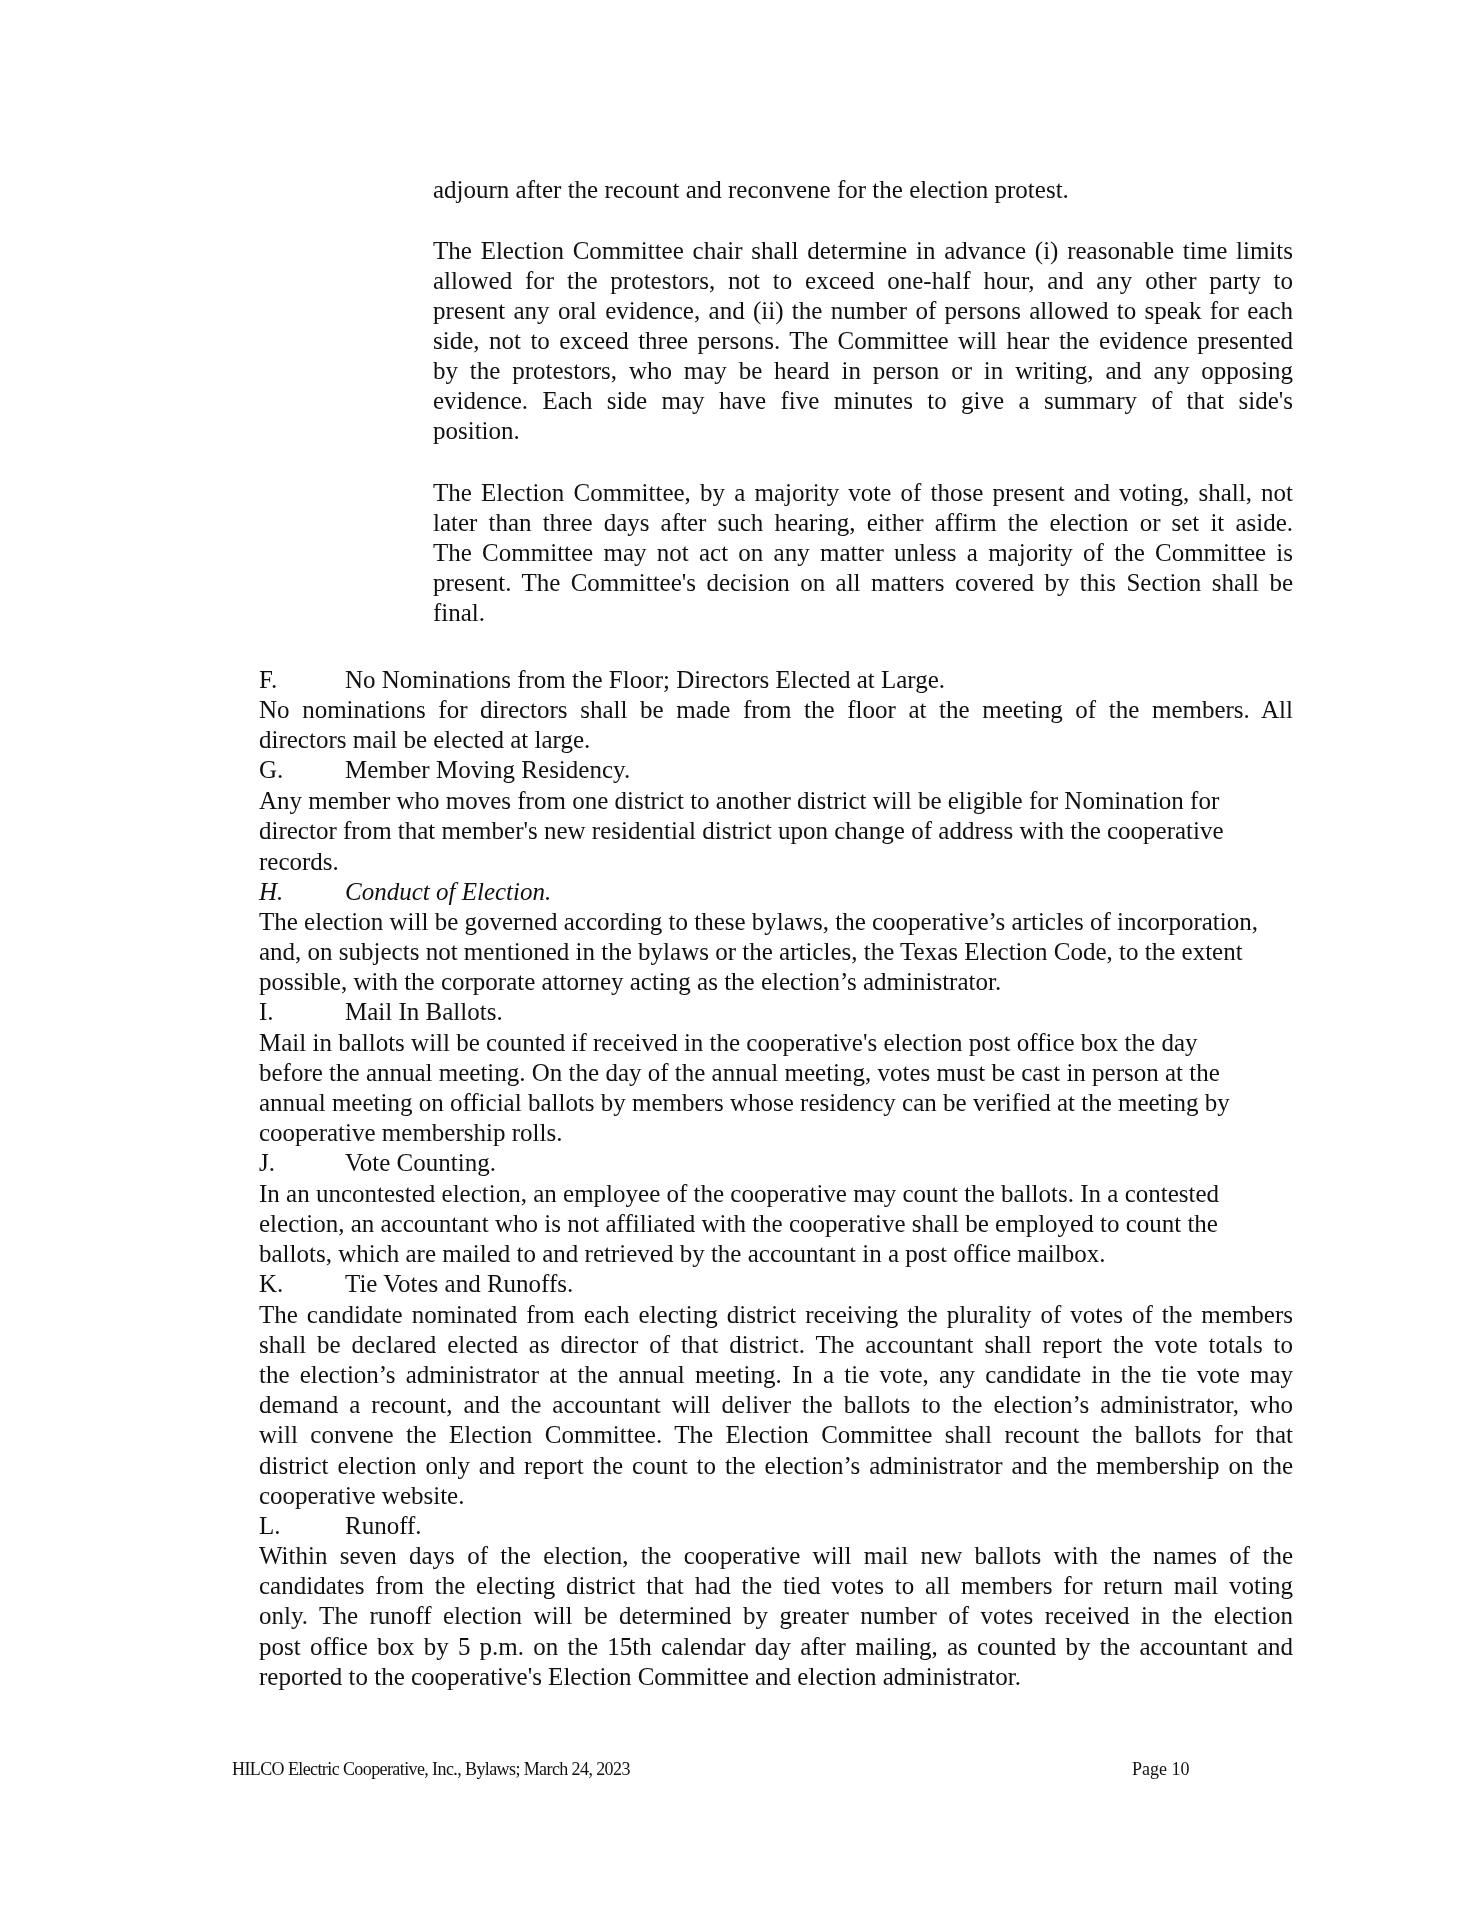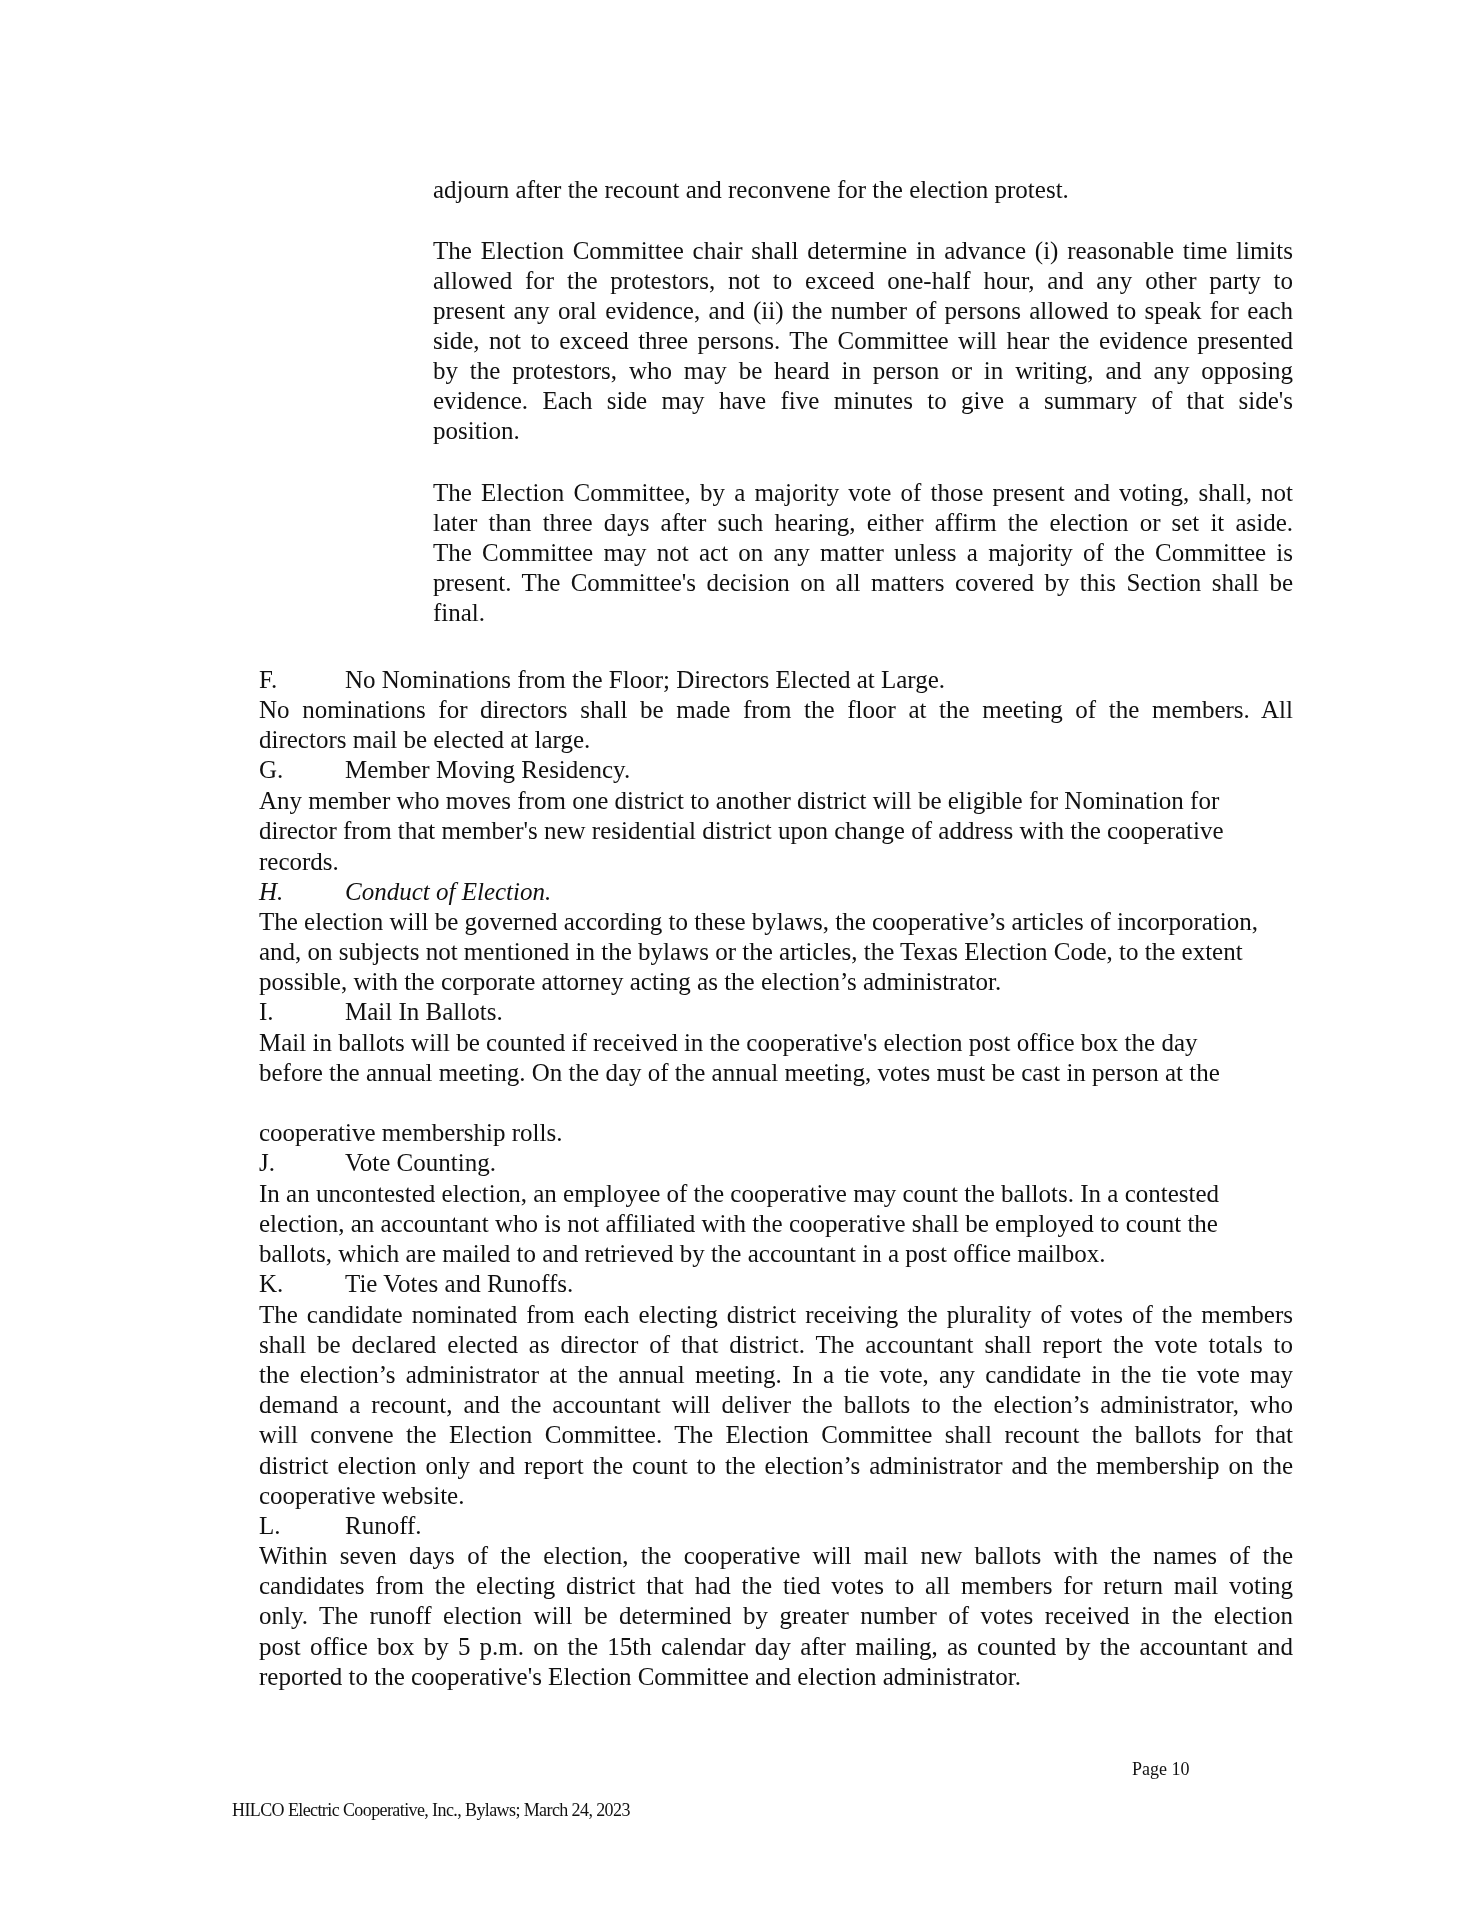--- a/index.html
+++ b/index.html
@@ -53,20 +53,21 @@
   </div>
   <div class="line full" style="top:907px;">The election will be governed according to these bylaws, the cooperative’s articles of incorporation,</div>
   <div class="line full" style="top:937px;">and, on subjects not mentioned in the bylaws or the articles, the Texas Election Code, to the extent</div>
   <div class="line full" style="top:967px;">possible, with the corporate attorney acting as the election’s administrator.</div>
 
   <div class="heading" style="top:997px;">
     <span class="letter">I.</span><span>Mail In Ballots.</span>
   </div>
   <div class="line full" style="top:1028px;">Mail in ballots will be counted if received in the cooperative's election post office box the day</div>
   <div class="line full" style="top:1058px;">before the annual meeting. On the day of the annual meeting, votes must be cast in person at the</div>
+  <div class="line full" style="top:1088px;">annual meeting on official ballots by members whose residency can be verified at the meeting by</div>
   <div class="line full" style="top:1118px;">cooperative membership rolls.</div>
 
   <div class="heading" style="top:1148px;">
     <span class="letter">J.</span><span>Vote Counting.</span>
   </div>
   <div class="line full" style="top:1179px;">In an uncontested election, an employee of the cooperative may count the ballots. In a contested</div>
   <div class="line full" style="top:1209px;">election, an accountant who is not affiliated with the cooperative shall be employed to count the</div>
   <div class="line full" style="top:1239px;">ballots, which are mailed to and retrieved by the accountant in a post office mailbox.</div>
 
   <div class="heading" style="top:1269px;">
@@ -82,16 +83,16 @@
 
   <div class="heading" style="top:1511px;">
     <span class="letter">L.</span><span>Runoff.</span>
   </div>
   <div class="line full just" style="top:1541px;">Within seven days of the election, the cooperative will mail new ballots with the names of the</div>
   <div class="line full just" style="top:1571px;">candidates from the electing district that had the tied votes to all members for return mail voting</div>
   <div class="line full just" style="top:1601px;">only. The runoff election will be determined by greater number of votes received in the election</div>
   <div class="line full just" style="top:1632px;">post office box by 5 p.m. on the 15th calendar day after mailing, as counted by the accountant and</div>
   <div class="line full" style="top:1662px;">reported to the cooperative's Election Committee and election administrator.</div>
 
-  <div class="footer" style="left:232px;margin-top:41px;">HILCO Electric Cooperative, Inc., Bylaws; March 24, 2023</div>
+  <div class="footer" style="left:232px;">HILCO Electric Cooperative, Inc., Bylaws; March 24, 2023</div>
   <div class="footer" style="left:1132px; letter-spacing:0;">Page 10</div>
 
 </div>
 
 </body></html>

